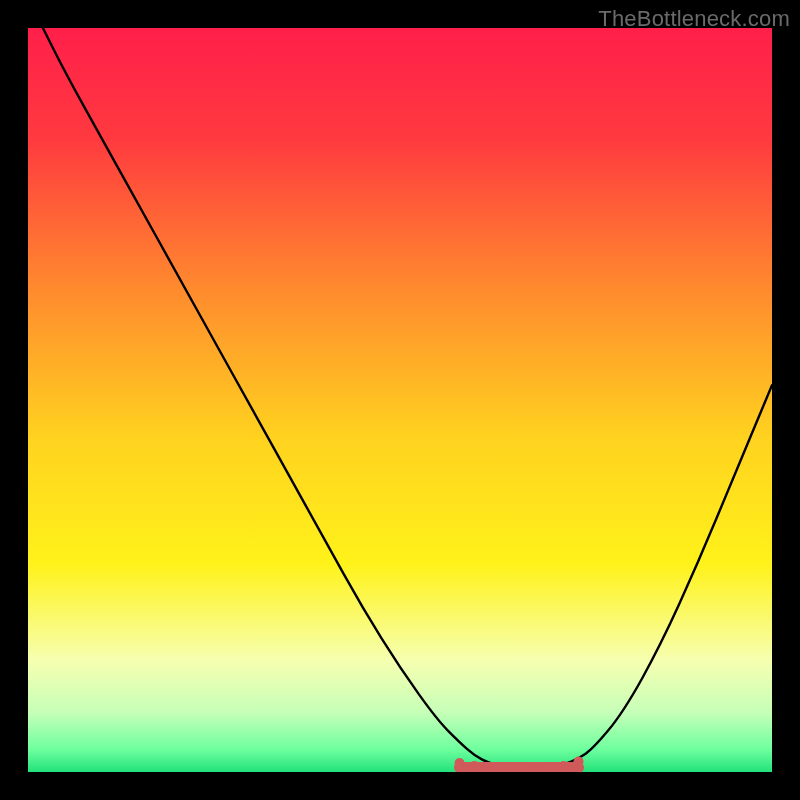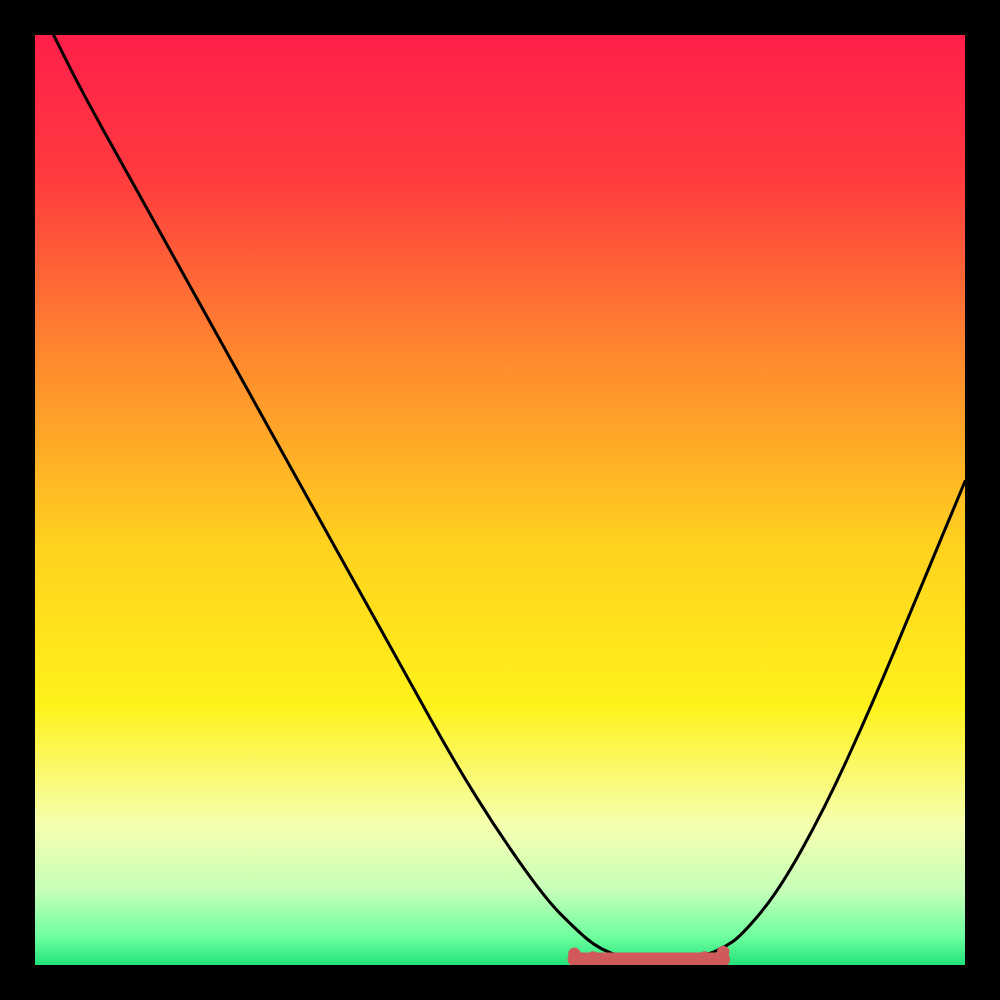--- a/index.html
+++ b/index.html
@@ -34,20 +34,21 @@
     font-weight: 400;
     letter-spacing: 0.2px;
     z-index: 5;
     user-select: none;
   }
 </style>
 </head>
 <body>
 
 <div class="frame">
+  <div class="watermark">TheBottleneck.com</div>
   <div class="plot">
     <svg id="chart-svg" width="744" height="744" viewBox="0 0 744 744" preserveAspectRatio="none">
       <defs>
         <linearGradient id="bg-grad" x1="0" y1="0" x2="0" y2="1">
             <stop offset="0%" stop-color="#ff1f4a"></stop>
             <stop offset="15%" stop-color="#ff3a3f"></stop>
             <stop offset="35%" stop-color="#ff8a2e"></stop>
             <stop offset="55.00000000000001%" stop-color="#ffd21f"></stop>
             <stop offset="72%" stop-color="#fff21a"></stop>
             <stop offset="85%" stop-color="#f6ffb0"></stop>

